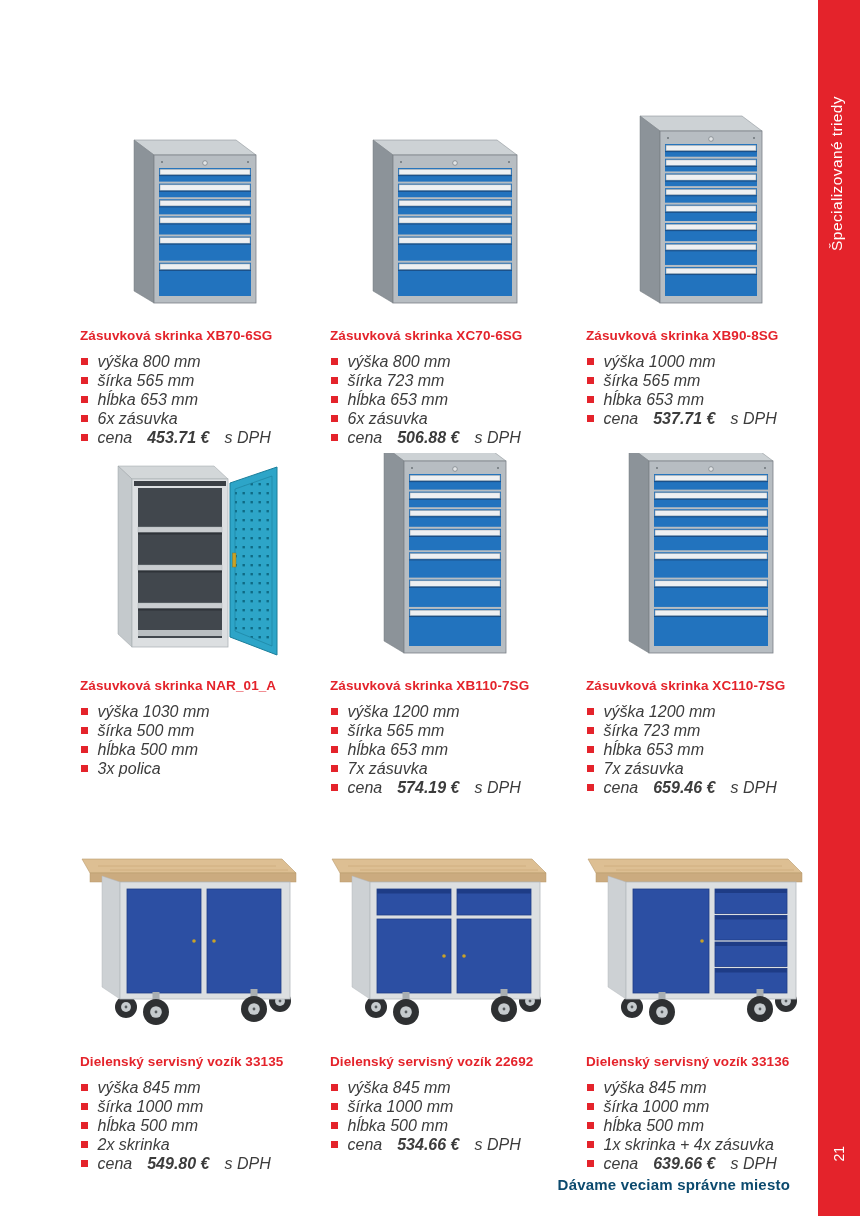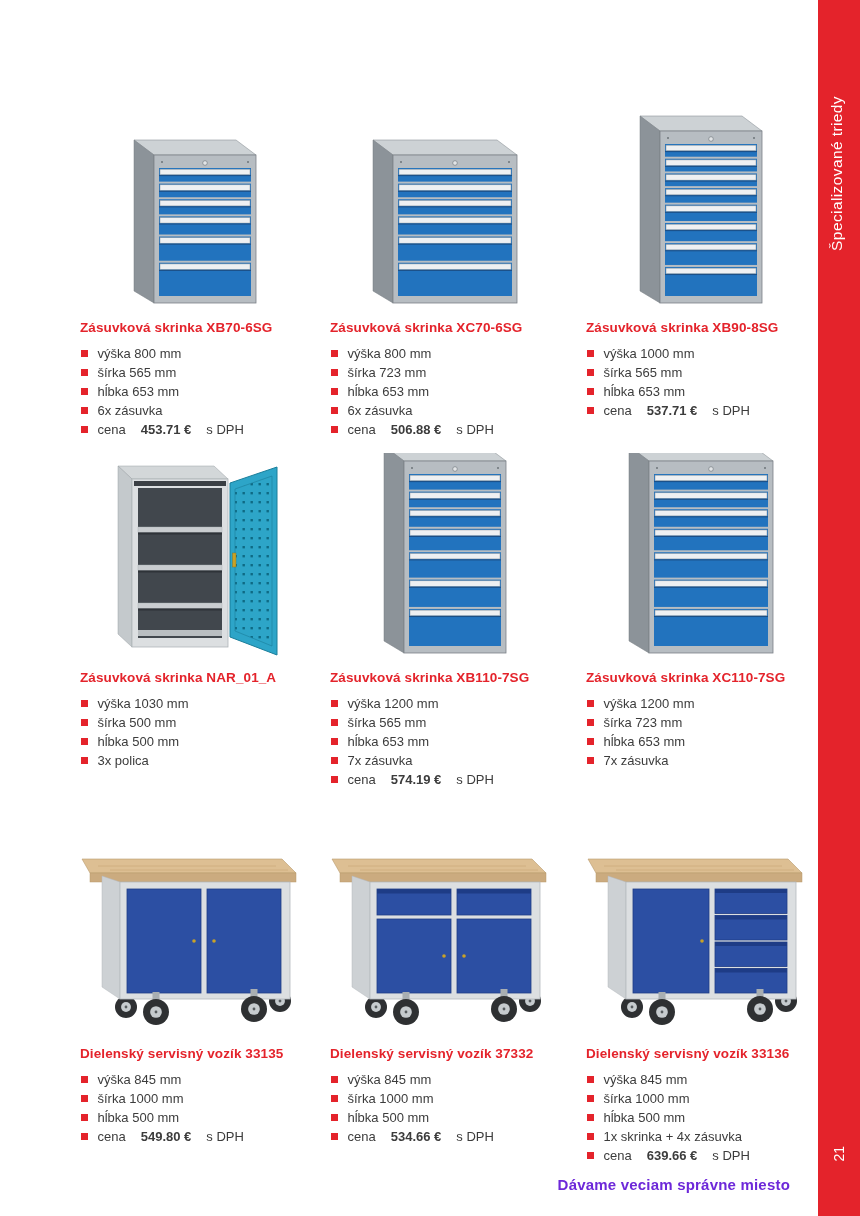--- a/index.html
+++ b/index.html
@@ -23,41 +23,41 @@
     white-space:nowrap;
   }
   .side-pagenum{
     position:absolute;top:1146px;left:13px;
     writing-mode:vertical-rl;transform:rotate(180deg);
     color:#ffffff;font-size:14px;font-weight:500;
   }
 
   .footer-tagline{
     position:absolute;top:1176px;right:70px;
-    font-size:15px;font-weight:700;color:#6d28d9;letter-spacing:.2px;
+    font-size:15px;font-weight:700;color:#0c4a6e;letter-spacing:.2px;
   }
 
   
   .card{position:absolute;width:230px;}
   .r1{top:103px}.r2{top:453px}.r3{top:829px}
   .c1{left:80px}.c2{left:330px}.c3{left:586px}
 
   .imgbox{
     height:205px;width:230px;
     display:flex;align-items:flex-end;justify-content:center;
   }
   .ptitle{
-    margin:12px 0 0 0;
+    margin:20px 0 0 0;
     font-size:13.5px;font-weight:700;color:var(--red,#e4232b);
     letter-spacing:.1px;
   }
   .specs{list-style:none;margin:9px 0 0 0;padding:0;}
   .specs li{
     display:flex;align-items:flex-start;
-    font-size:13px;color:#3c3c3c;line-height:19px;
+    font-size:16px;color:#3c3c3c;line-height:19px;font-style:italic;
   }
   .sq{
     width:6.5px;height:6.5px;flex:none;
     background:var(--red,#e4232b);
     margin:6px 10px 0 1px;
   }
   .specs strong{font-weight:700;margin:0 15px;}
 </style>
 </head>
 <body>
@@ -374,20 +374,24 @@
           <span>šírka 723 mm</span>
         </li>
       <li>
           <span class="sq"></span>
           <span>hĺbka 653 mm</span>
         </li>
       <li>
           <span class="sq"></span>
           <span>7x zásuvka</span>
         </li>
+      <li>
+          <span class="sq"></span>
+          <span><span>cena</span><strong>659.46 €</strong><span>s DPH</span></span>
+        </li>
     </ul>
   </article>
 
   <article class="card r3 c1">
     <div class="imgbox">
         <svg viewBox="0 0 230 205" width="230" height="205" xmlns="http://www.w3.org/2000/svg">
           <rect x="42.5" y="160" width="7" height="8" fill="#a8aeb2"></rect>
           <circle cx="46" cy="178" r="11" fill="#2e3032"></circle>
           <circle cx="46" cy="178" r="4.95" fill="#c6cbce"></circle>
           <circle cx="46" cy="178" r="1.4" fill="#565b5e"></circle>
@@ -420,20 +424,24 @@
           <span class="sq"></span>
           <span>výška 845 mm</span>
         </li>
       <li>
           <span class="sq"></span>
           <span>šírka 1000 mm</span>
         </li>
       <li>
           <span class="sq"></span>
           <span>hĺbka 500 mm</span>
+        </li>
+      <li>
+          <span class="sq"></span>
+          <span>2x skrinka</span>
         </li>
       <li>
           <span class="sq"></span>
           <span><span>cena</span><strong>549.80 €</strong><span>s DPH</span></span>
         </li>
     </ul>
   </article>
 
   <article class="card r3 c2">
     <div class="imgbox">
@@ -462,21 +470,21 @@
           <rect x="72.5" y="163" width="7" height="8" fill="#a8aeb2"></rect>
           <circle cx="76" cy="183" r="13" fill="#2e3032"></circle>
           <circle cx="76" cy="183" r="5.8500000000000005" fill="#c6cbce"></circle>
           <circle cx="76" cy="183" r="1.4" fill="#565b5e"></circle>
           <rect x="170.5" y="160" width="7" height="8" fill="#a8aeb2"></rect>
           <circle cx="174" cy="180" r="13" fill="#2e3032"></circle>
           <circle cx="174" cy="180" r="5.8500000000000005" fill="#c6cbce"></circle>
           <circle cx="174" cy="180" r="1.4" fill="#565b5e"></circle>
         </svg>
       </div>
-    <h3 class="ptitle">Dielenský servisný vozík 37332</h3>
+    <h3 class="ptitle">Dielenský servisný vozík 22692</h3>
     <ul class="specs">
       <li>
           <span class="sq"></span>
           <span>výška 845 mm</span>
         </li>
       <li>
           <span class="sq"></span>
           <span>šírka 1000 mm</span>
         </li>
       <li>

